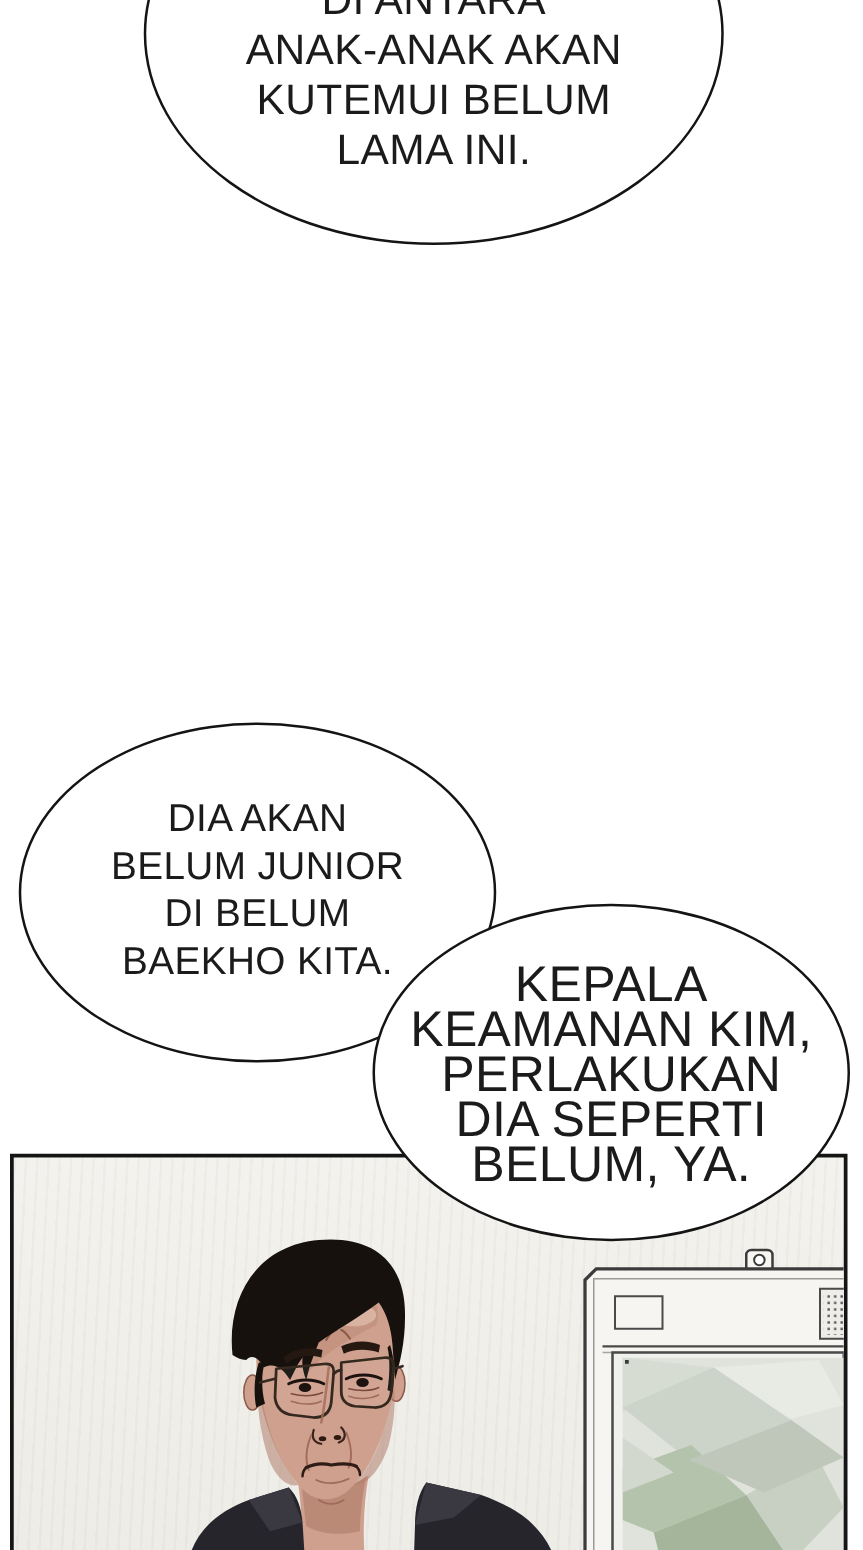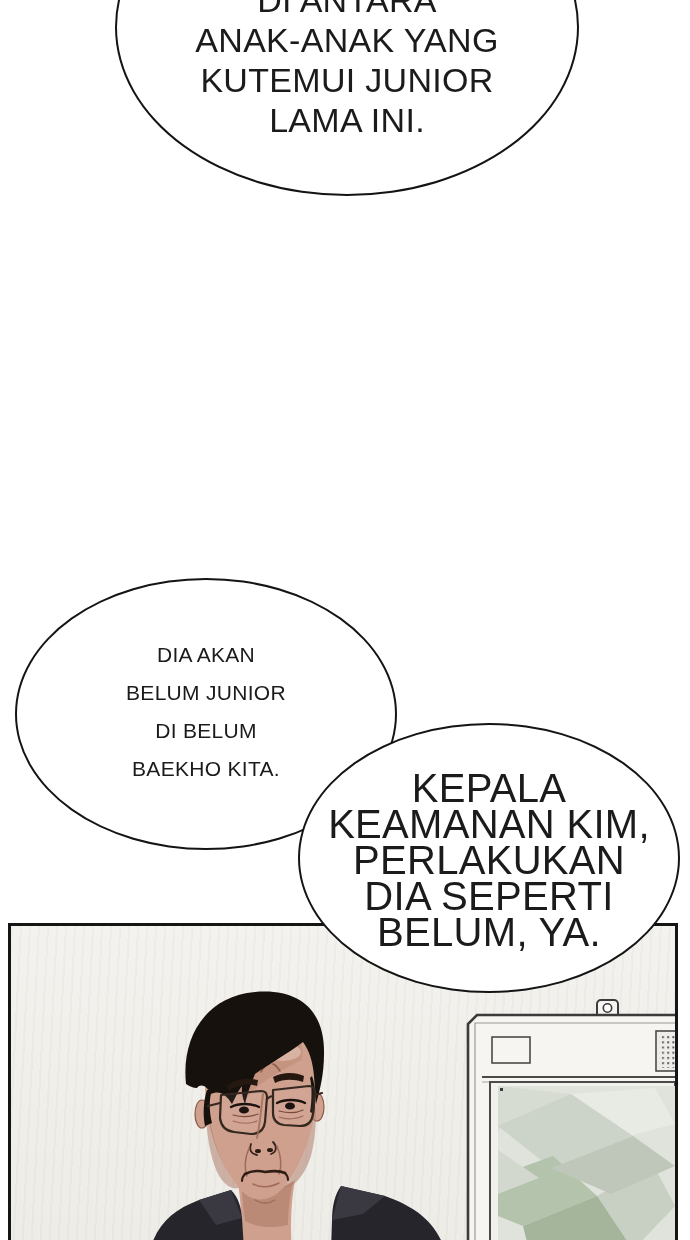--- a/index.html
+++ b/index.html
@@ -14,21 +14,21 @@
   }
   .bubble-text{
     position:absolute;text-align:center;color:#1b1b1b;
     font-family:"Liberation Sans",sans-serif;font-weight:400;
     letter-spacing:0.3px;white-space:nowrap;
   }
   .bubble-text .ln{display:block;}
   #bubble1{left:115px;top:-142px;width:464px;height:338px;z-index:4;}
   #bubble1-text{left:115px;top:-20px;width:464px;font-size:34px;line-height:40px;z-index:5;}
   #bubble2{left:15px;top:578px;width:382px;height:272px;z-index:4;}
-  #bubble2-text{left:15px;top:636px;width:382px;font-size:21px;line-height:38px;z-index:5;}
+  #bubble2-text{left:15px;top:636px;width:382px;font-size:31px;line-height:38px;z-index:5;}
   #bubble3{left:298px;top:723px;width:382px;height:270px;z-index:6;}
   #bubble3-text{left:298px;top:770px;width:382px;font-size:40px;line-height:36px;z-index:7;}
   
   .panel{
     position:absolute;left:8px;top:923px;width:670px;height:330px;
     border:3px solid #151515;box-sizing:border-box;z-index:1;
     background:
       repeating-linear-gradient(93deg, rgba(140,130,110,0.05) 0 2px, rgba(0,0,0,0) 2px 9px),
       linear-gradient(180deg,#f3f2ee 0%,#efeee9 60%,#edece7 100%);
   }
@@ -157,22 +157,22 @@
           <path d="M242,258 C250,262 260,261 268,257" fill="none" stroke="#a06b58" stroke-width="1.5"></path>
           <path d="M244,274 C250,278 258,278 264,274" fill="none" stroke="#a06b58" stroke-width="1.4"></path>
         </g>
       </g>
     </svg>
   </div>
 
   <div class="bubble" id="bubble1"></div>
   <div class="bubble-text" id="bubble1-text">
     <span class="ln">DI ANTARA</span>
-    <span class="ln">ANAK-ANAK YANG</span>
-    <span class="ln">KUTEMUI JUNIOR</span>
+    <span class="ln">ANAK-ANAK AKAN</span>
+    <span class="ln">KUTEMUI BELUM</span>
     <span class="ln">LAMA INI.</span>
   </div>
 
   <div class="bubble" id="bubble2"></div>
   <div class="bubble-text" id="bubble2-text">
     <span class="ln">DIA AKAN</span>
     <span class="ln">BELUM JUNIOR</span>
     <span class="ln">DI BELUM</span>
     <span class="ln">BAEKHO KITA.</span>
   </div>

